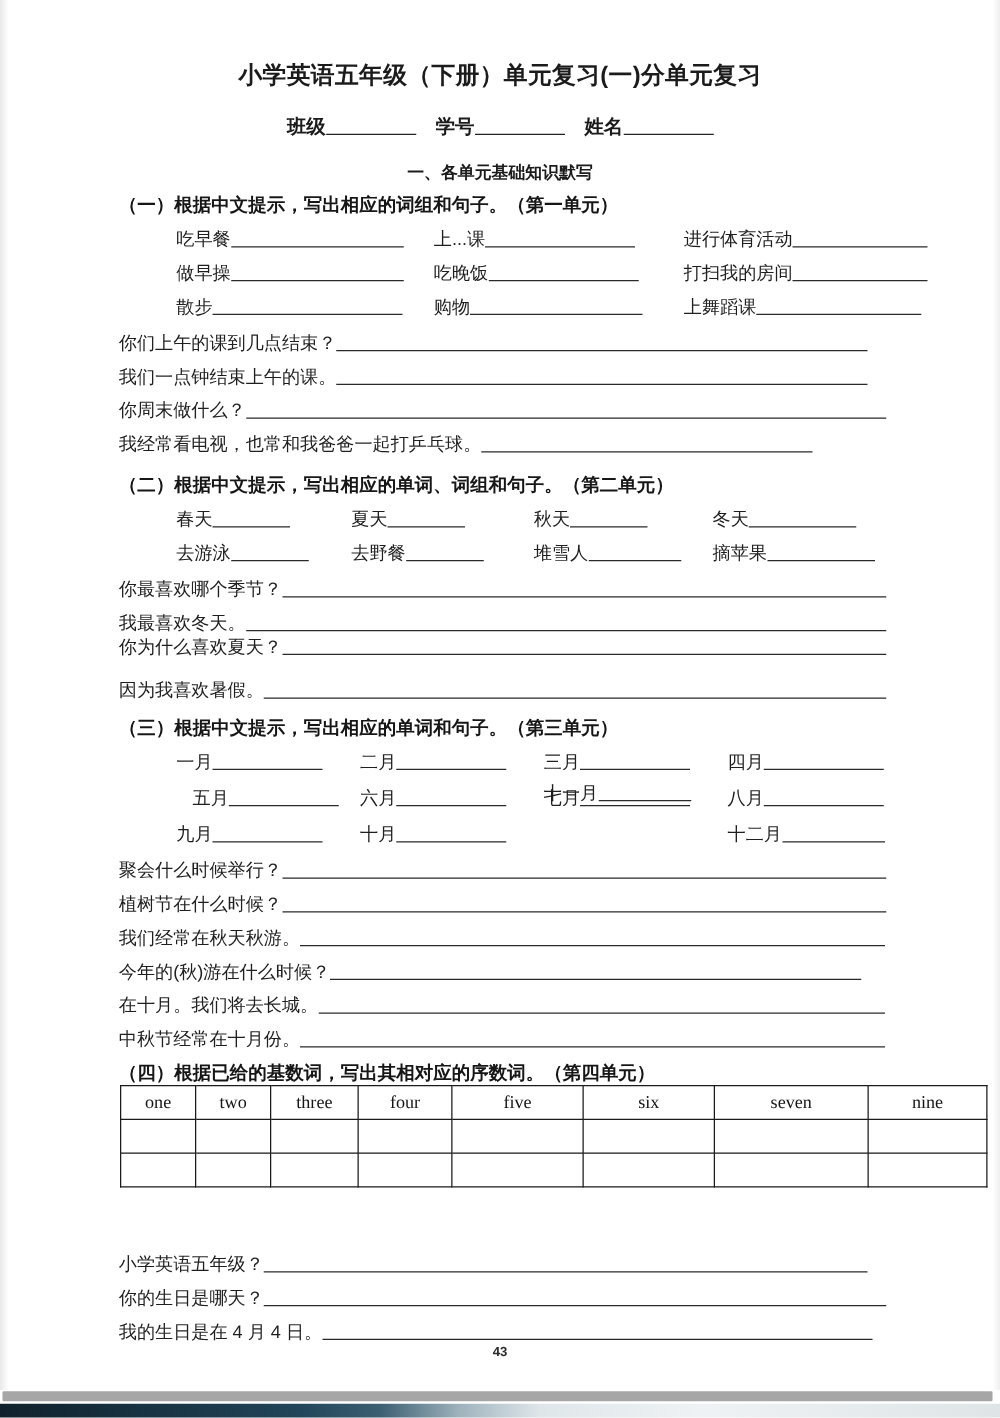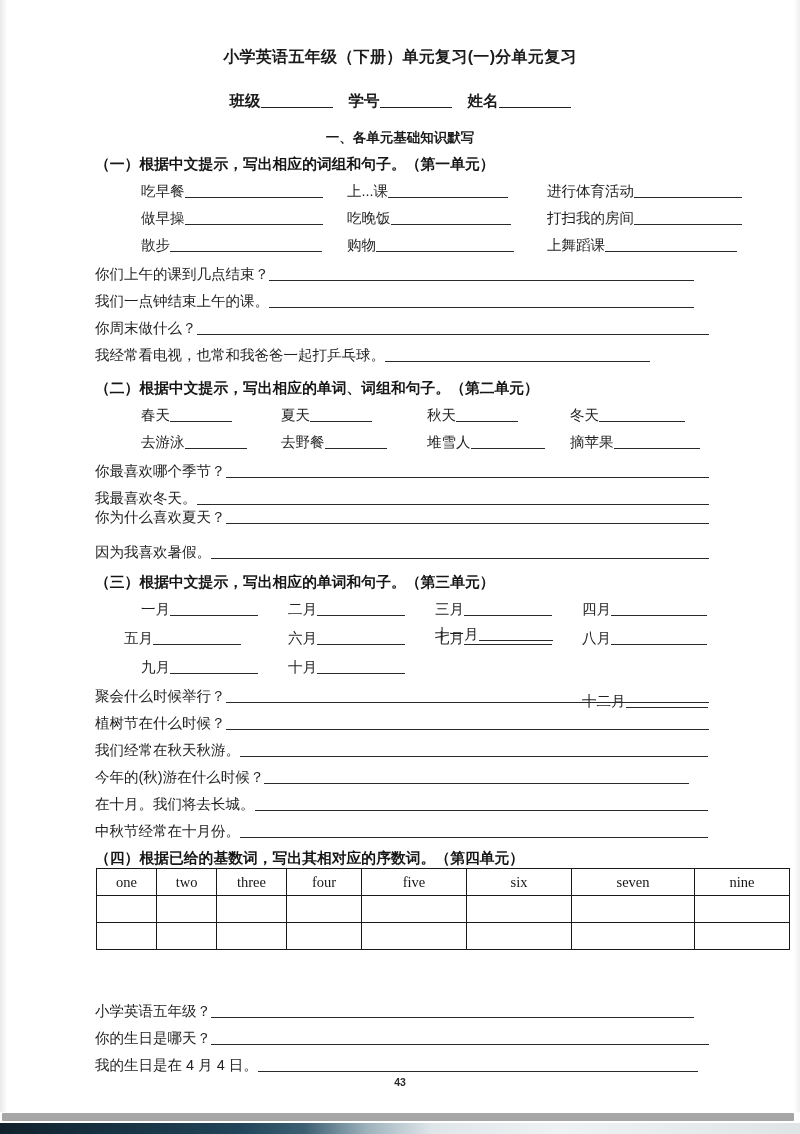--- a/index.html
+++ b/index.html
@@ -63,21 +63,21 @@
     position: relative;
     z-index: 3;
   }
 
   
   .doc-title {
     position: absolute;
     left: 0; top: 47px;
     width: 800px;
     text-align: center;
-    font-size: 16px;
+    font-size: 19px;
     font-weight: bold;
     color: #1b1b1b;
     letter-spacing: 0.3px;
   }
 
   .idline {
     position: absolute;
     left: 0; top: 91px;
     width: 800px;
     text-align: center;
@@ -248,29 +248,29 @@
     <div class="sent" style="top:508px"><span class="txt">你为什么喜欢夏天？</span><span class="rule" style="width:483px"></span></div>
     <div class="sent" style="top:543px"><span class="txt">因为我喜欢暑假。</span><span class="rule" style="width:498px"></span></div>
 
     <div class="subhead" style="top:573px">（三）根据中文提示，写出相应的单词和句子。（第三单元）</div>
 
     <div class="cell" style="left:99px; top:600px"><span class="lbl">一月</span><span class="ul" style="width:88px"></span></div>
     <div class="cell" style="left:246px; top:600px"><span class="lbl">二月</span><span class="ul" style="width:88px"></span></div>
     <div class="cell" style="left:393px; top:600px"><span class="lbl">三月</span><span class="ul" style="width:88px"></span></div>
     <div class="cell" style="left:540px; top:600px"><span class="lbl">四月</span><span class="ul" style="width:96px"></span></div>
 
-    <div class="cell" style="left:82px; top:629px"><span class="lbl">五月</span><span class="ul" style="width:88px"></span></div>
+    <div class="cell" style="left:112px; top:629px"><span class="lbl">五月</span><span class="ul" style="width:88px"></span></div>
     <div class="cell" style="left:246px; top:629px"><span class="lbl">六月</span><span class="ul" style="width:88px"></span></div>
     <div class="cell" style="left:393px; top:629px"><span class="lbl">七月</span><span class="ul" style="width:88px"></span></div>
     <div class="cell" style="left:540px; top:629px"><span class="lbl">八月</span><span class="ul" style="width:96px"></span></div>
 
     <div class="cell" style="left:99px; top:658px"><span class="lbl">九月</span><span class="ul" style="width:88px"></span></div>
     <div class="cell" style="left:246px; top:658px"><span class="lbl">十月</span><span class="ul" style="width:88px"></span></div>
     <div class="cell" style="left:393px; top:625px"><span class="lbl">十一月</span><span class="ul" style="width:74px"></span></div>
-    <div class="cell" style="left:540px; top:692px"><span class="lbl">十二月</span><span class="ul" style="width:82px"></span></div>
+    <div class="cell" style="left:540px; top:658px"><span class="lbl">十二月</span><span class="ul" style="width:82px"></span></div>
 
     <div class="sent" style="top:687px"><span class="txt">聚会什么时候举行？</span><span class="rule" style="width:483px"></span></div>
     <div class="sent" style="top:714px"><span class="txt">植树节在什么时候？</span><span class="rule" style="width:483px"></span></div>
     <div class="sent" style="top:741px"><span class="txt">我们经常在秋天秋游。</span><span class="rule" style="width:468px"></span></div>
     <div class="sent" style="top:768px"><span class="txt">今年的(秋)游在什么时候？</span><span class="rule" style="width:425px"></span></div>
     <div class="sent" style="top:795px"><span class="txt">在十月。我们将去长城。</span><span class="rule" style="width:453px"></span></div>
     <div class="sent" style="top:822px"><span class="txt">中秋节经常在十月份。</span><span class="rule" style="width:468px"></span></div>
 
     <div class="subhead" style="top:849px">（四）根据已给的基数词，写出其相对应的序数词。（第四单元）</div>
 

